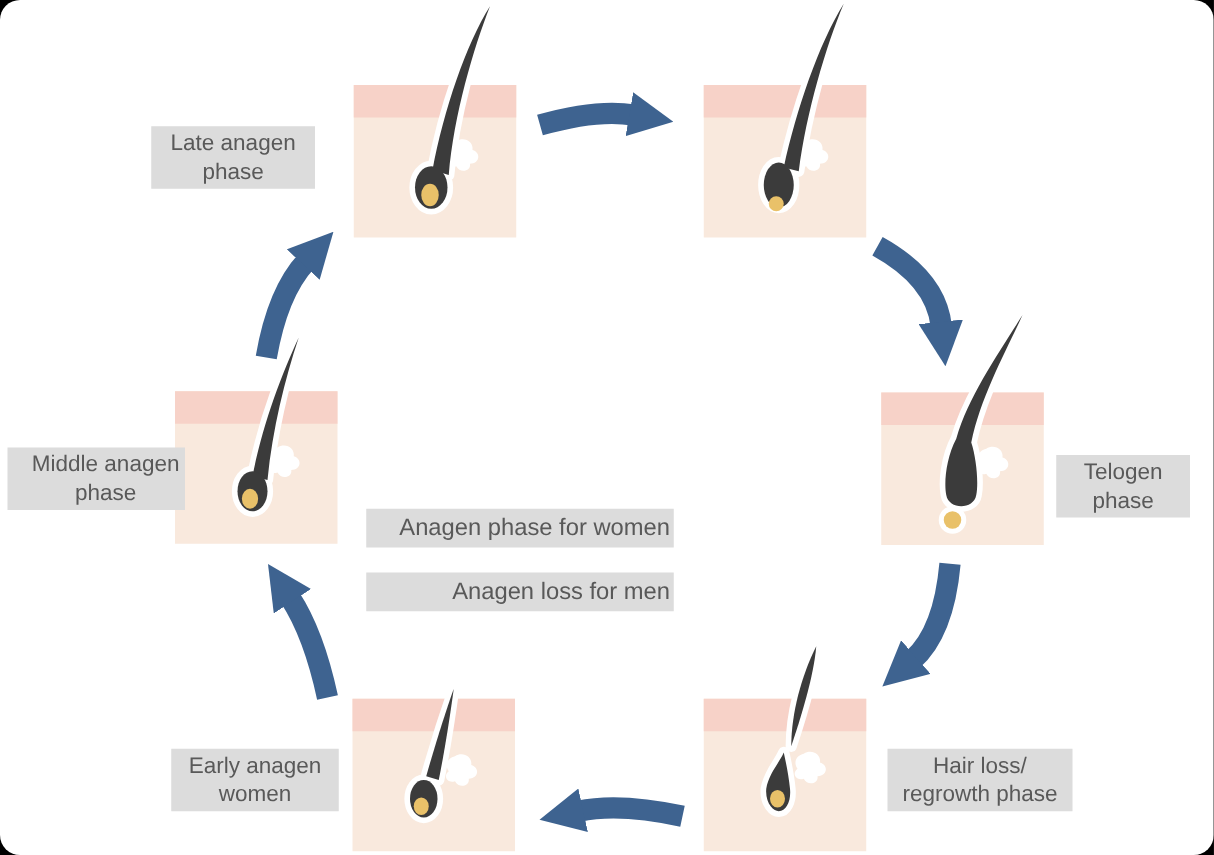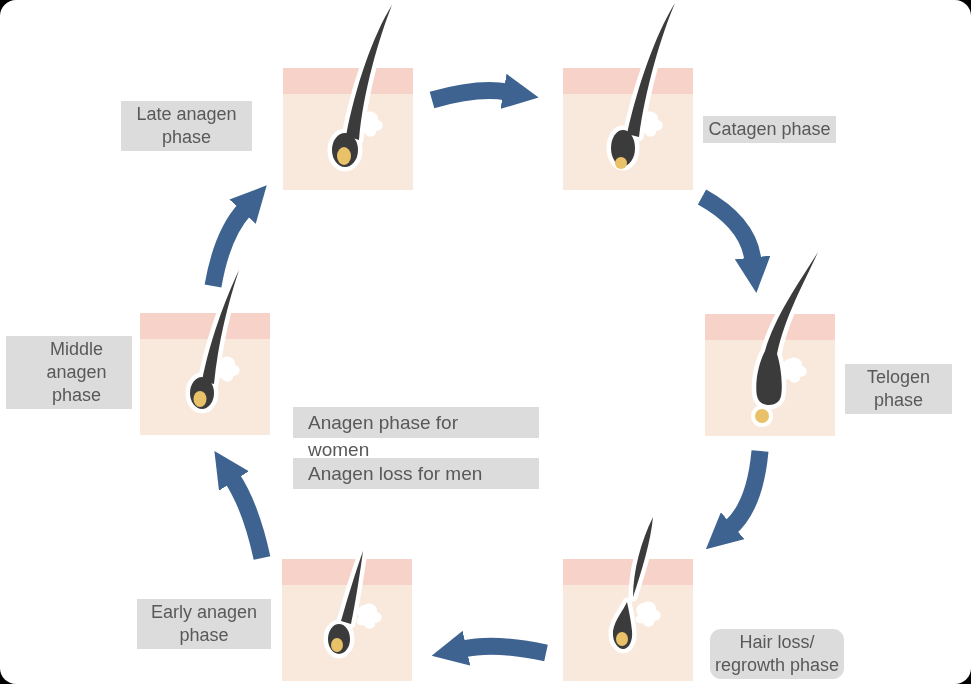--- a/index.html
+++ b/index.html
@@ -28,21 +28,21 @@
     color:var(--c-label_text,#595959);
     font-size:18px;line-height:23px;
     text-align:center;white-space:pre-line;
     padding:2px 4px;box-sizing:border-box;
   }
   .clabel{
     position:absolute;
     background:var(--c-label_bg,#dcdcdc);
     color:var(--c-label_text,#595959);
     font-size:19px;line-height:27px;height:31px;
-    text-align:left;box-sizing:border-box;padding:2px 15px;
+    text-align:right;box-sizing:border-box;padding:2px 3px;
   }
 </style>
 </head>
 <body>
 
 <div class="stage">
 
   <svg width="0" height="0" style="position:absolute" aria-hidden="true">
     <defs>
       <marker id="ah" viewBox="0 0 10 10" refX="1" refY="5" markerWidth="2.1" markerHeight="2.1" orient="auto" markerUnits="strokeWidth">
@@ -134,25 +134,24 @@
     <rect class="dermis" x="0" y="78" width="130" height="122"></rect>
     <rect class="epi" x="0" y="78" width="130" height="26"></rect>
     <use href="#hair-middle" class="h-outline"></use>
     <use href="#gland" class="gland" transform="translate(76,123)"></use>
     <use href="#hair-middle" class="h-fill"></use>
     <ellipse class="papilla" cx="60" cy="164" rx="6.5" ry="8"></ellipse>
   </svg>
 
   <div class="plabel" style="left:121px;top:101px;width:131px;">Late anagen
 phase</div>
-  <div class="plabel" style="left:703px;top:116px;width:133px;">Catagen phase</div>
   <div class="plabel" style="left:845px;top:364px;width:107px;">Telogen phase</div>
-  <div class="plabel" style="left:710px;top:629px;width:134px;border-radius:11px;">Hair loss/
+  <div class="plabel" style="left:710px;top:599px;width:148px;">Hair loss/
 regrowth phase</div>
   <div class="plabel" style="left:137px;top:599px;width:134px;">Early anagen
-phase</div>
-  <div class="plabel" style="left:6px;top:336px;width:126px;padding-left:19px;">Middle anagen
+women</div>
+  <div class="plabel" style="left:6px;top:358px;width:142px;padding-left:19px;">Middle anagen
 phase</div>
 
   <div class="clabel" style="left:293px;top:407px;width:246px;">Anagen phase for women</div>
   <div class="clabel" style="left:293px;top:458px;width:246px;">Anagen loss for men</div>
 
 </div>
 
 </body></html>

